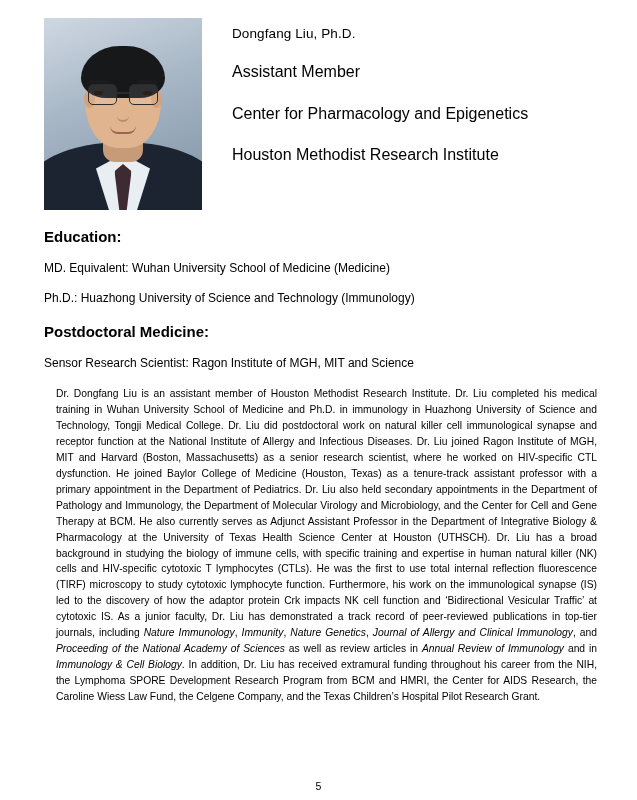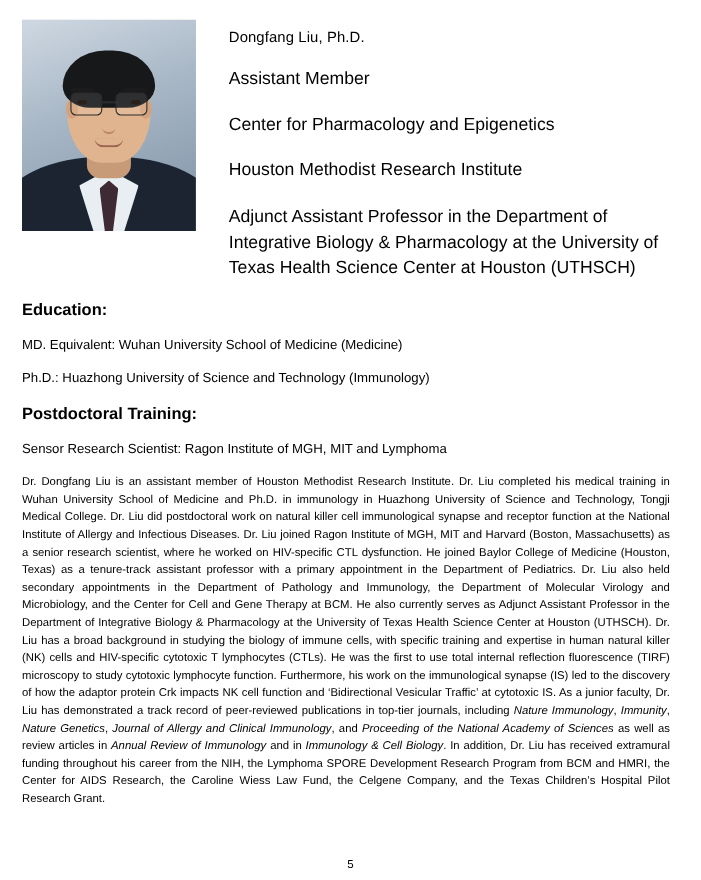--- a/index.html
+++ b/index.html
@@ -12,21 +12,21 @@
     height: 800px;
     font-family: "Liberation Sans", sans-serif;
     color: #000000;
     position: relative;
     overflow: hidden;
   }
   .page {
     width: 637px;
     height: 800px;
     box-sizing: border-box;
-    padding: 16px 28px 10px 20px;
+    padding: 16px 28px 10px 44px;
     position: relative;
   }
 
   
   .header {
     display: flex;
     align-items: flex-start;
     gap: 0;
   }
   .photo-wrap {
@@ -220,21 +220,21 @@
   }
   .section-line.last { margin-bottom: 0; }
 
   #biography-section { margin-top: 16px; }
   #biography-section .section-heading { margin-bottom: 12px; }
 
   .body-text {
     font-size: 10.3px;
     line-height: 1.55;
     text-align: justify;
-    margin: 0;
+    margin: 12px;
   }
   .body-text i { font-style: italic; }
 
   .page-number {
     position: absolute;
     left: 0;
     right: 0;
     bottom: 8px;
     text-align: center;
     font-size: 10.5px;
@@ -269,33 +269,32 @@
         <div class="nose"></div>
         <div class="mouth"></div>
       </div>
     </div>
 
     <div class="title-block">
       <p class="person-name">Dongfang Liu, Ph.D.</p>
       <p class="title-line">Assistant Member</p>
       <p class="title-line">Center for Pharmacology and Epigenetics</p>
       <p class="title-line">Houston Methodist Research Institute</p>
-      <p class="title-line last">Adjunct Assistant Professor in the Department of Integrative Biology &amp; Pharmacology at the University of Texas Health Science Center at Houston (UTHSCH)</p>
     </div>
   </div>
 
   <div class="section">
     <p class="section-heading">Education:</p>
     <p class="section-line">MD. Equivalent: Wuhan University School of Medicine (Medicine)</p>
     <p class="section-line last">Ph.D.: Huazhong University of Science and Technology (Immunology)</p>
   </div>
 
   <div class="section">
-    <p class="section-heading">Postdoctoral Training:</p>
-    <p class="section-line">Sensor Research Scientist: Ragon Institute of MGH, MIT and Lymphoma</p>
+    <p class="section-heading">Postdoctoral Medicine:</p>
+    <p class="section-line">Sensor Research Scientist: Ragon Institute of MGH, MIT and Science</p>
   </div>
 
   <div class="section" id="biography-section">
     <p class="body-text"><span>Dr. Dongfang Liu is an assistant member of Houston Methodist Research Institute. Dr. Liu completed his medical training in Wuhan University School of Medicine and Ph.D. in immunology in Huazhong University of Science and Technology, Tongji Medical College.  Dr. Liu did postdoctoral work on natural killer cell immunological synapse and receptor function at the National Institute of Allergy and Infectious Diseases. Dr. Liu joined Ragon Institute of MGH, MIT and Harvard (Boston, Massachusetts) as a senior research scientist, where he worked on HIV-specific CTL dysfunction. He joined Baylor College of Medicine (Houston, Texas) as a tenure-track assistant professor with a primary appointment in the Department of Pediatrics. Dr. Liu also held secondary appointments in the Department of Pathology and Immunology, the Department of Molecular Virology and Microbiology, and the Center for Cell and Gene Therapy at BCM. He also currently serves as Adjunct Assistant Professor in the Department of Integrative Biology &amp; Pharmacology at the University of Texas Health Science Center at Houston (UTHSCH). Dr. Liu has a broad background in studying the biology of immune cells, with specific training and expertise in human natural killer (NK) cells and HIV-specific cytotoxic T lymphocytes (CTLs). He was the first to use total internal reflection fluorescence (TIRF) microscopy to study cytotoxic lymphocyte function. Furthermore, his work on the immunological synapse (IS) led to the discovery of how the adaptor protein Crk impacts NK cell function and ‘Bidirectional Vesicular Traffic’ at cytotoxic IS. As a junior faculty, Dr. Liu has demonstrated a track record of peer-reviewed publications in top-tier journals, including </span><i>Nature Immunology</i><span>, </span><i>Immunity</i><span>, </span><i>Nature Genetics</i><span>, </span><i>Journal of Allergy and Clinical Immunology</i><span>, and </span><i>Proceeding of the National Academy of Sciences</i><span> as well as review articles in </span><i>Annual Review of Immunology</i><span> and in </span><i>Immunology &amp; Cell Biology</i><span>. In addition, Dr. Liu has received extramural funding throughout his career from the NIH, the Lymphoma SPORE Development Research Program from BCM and HMRI, the Center for AIDS Research, the Caroline Wiess Law Fund, the Celgene Company, and the Texas Children’s Hospital Pilot Research Grant.</span></p>
   </div>
 
   <div class="page-number">5</div>
 
 </div>
 

